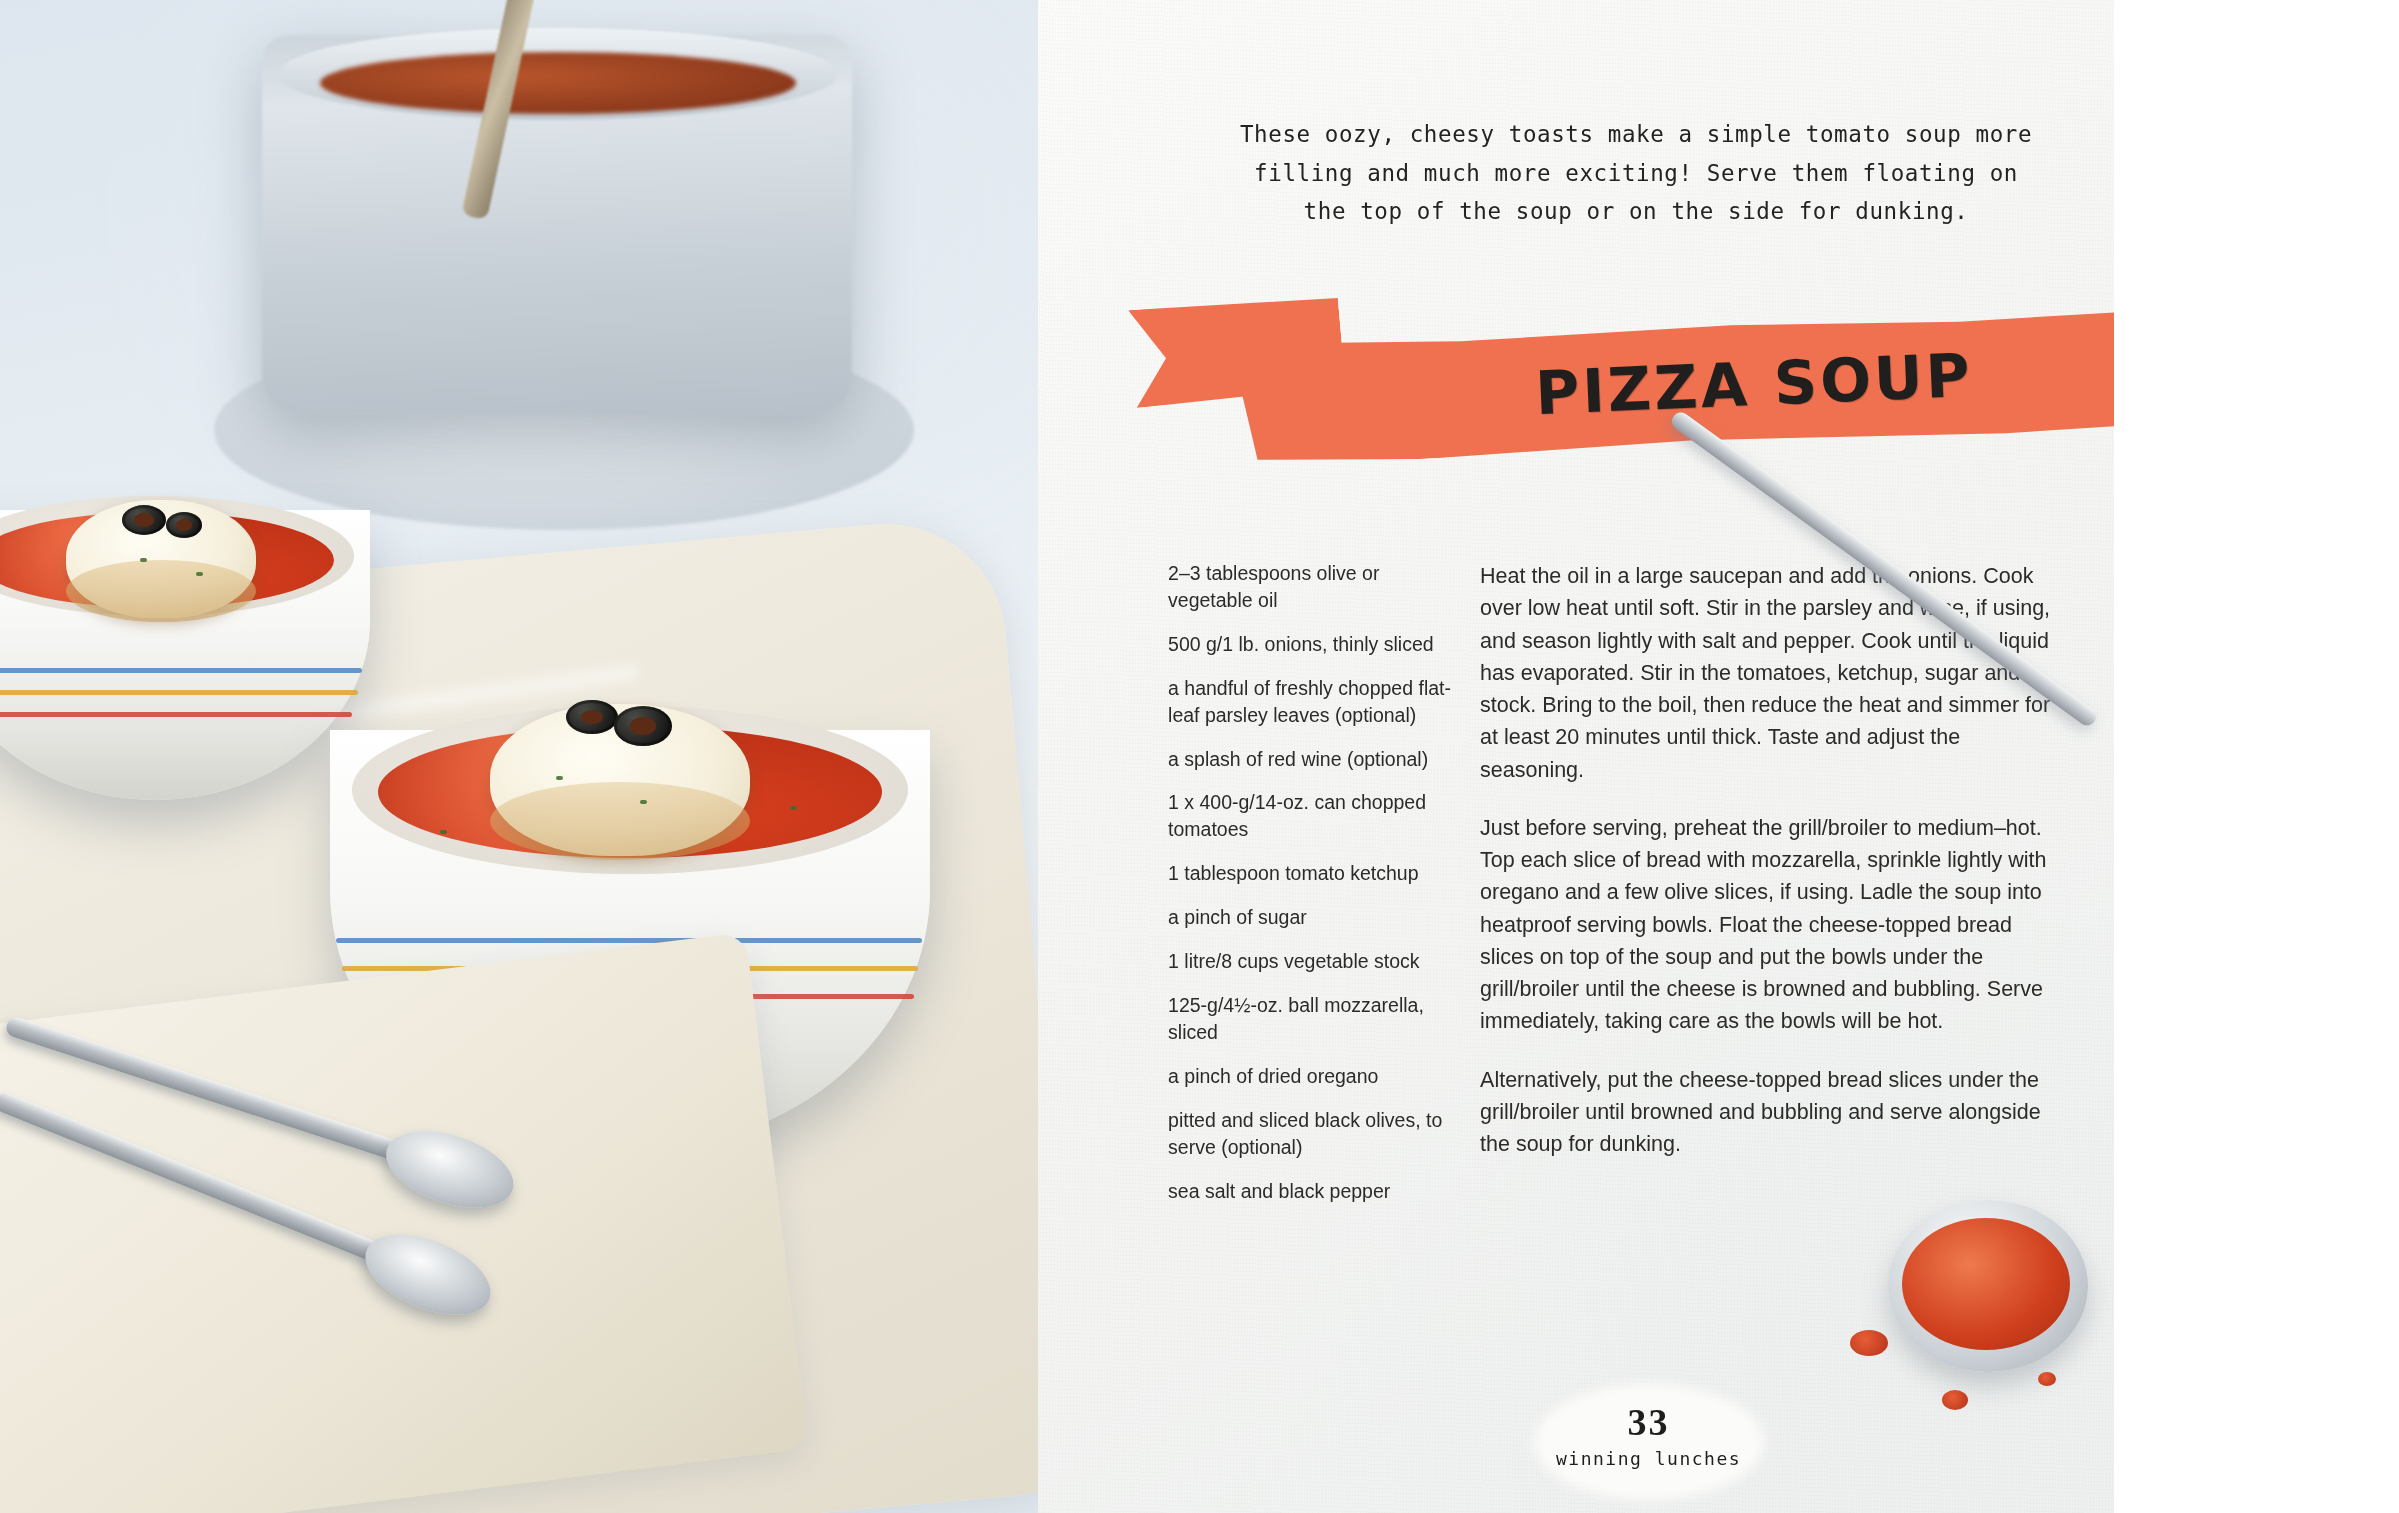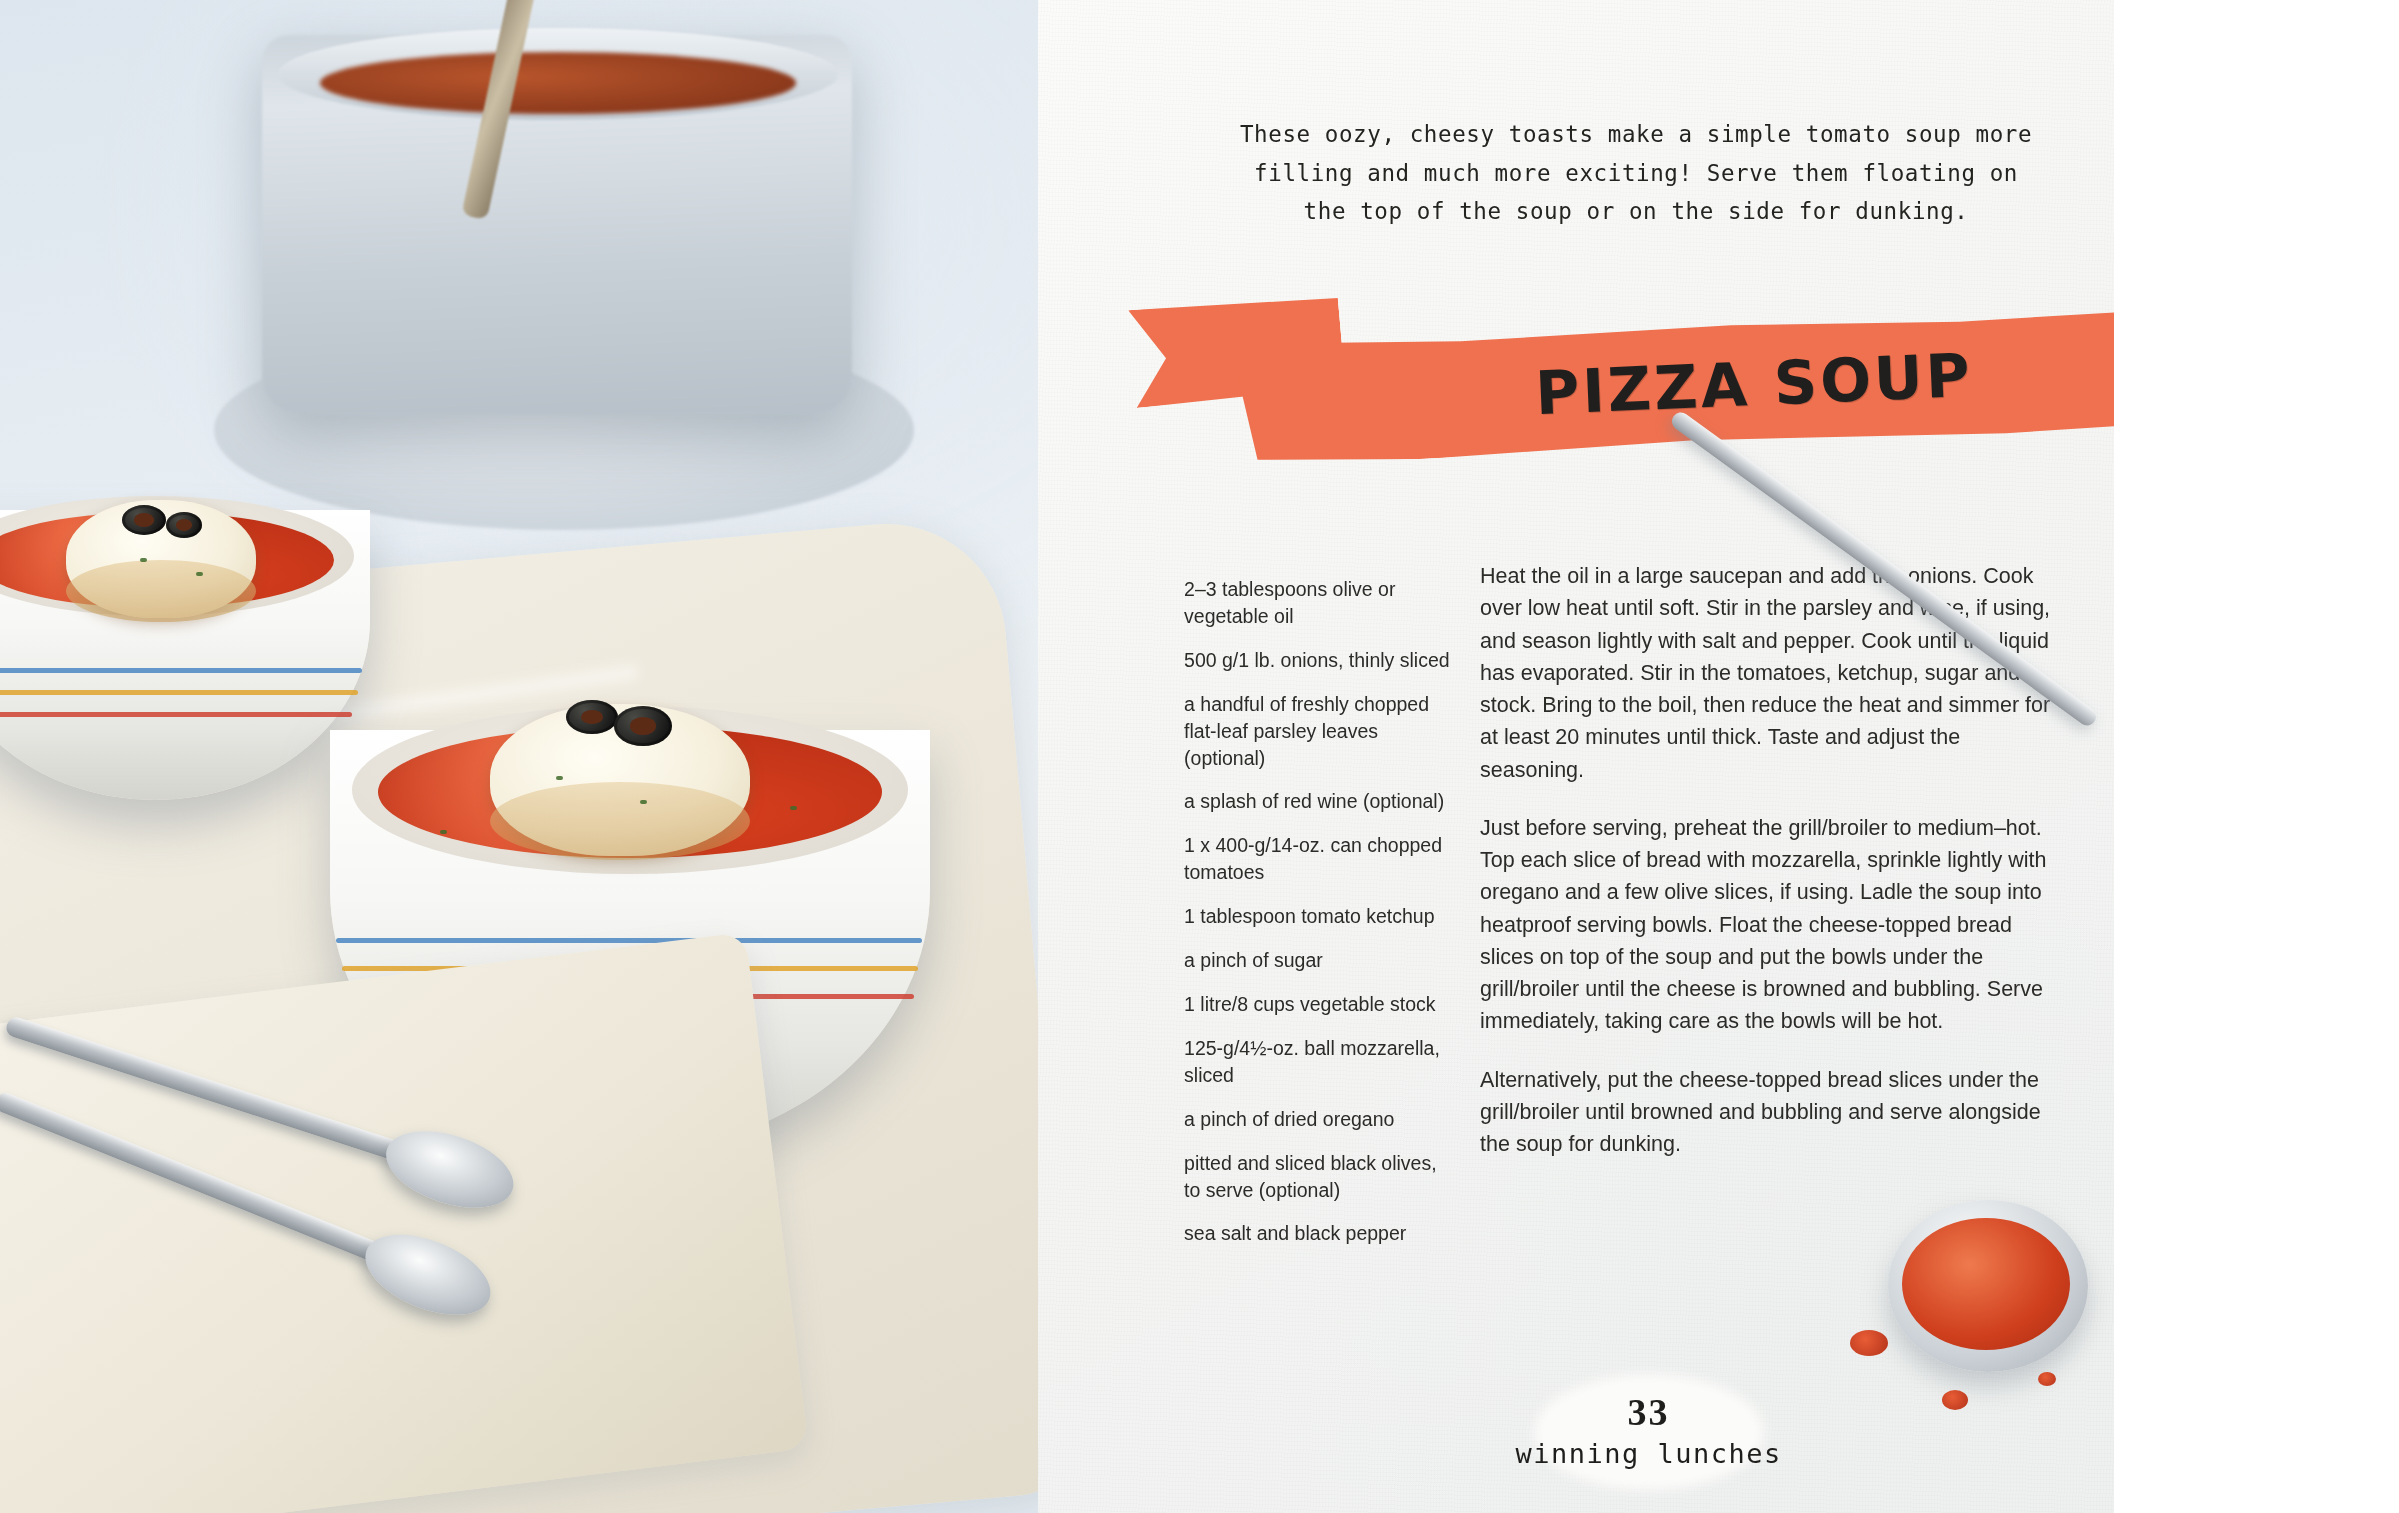--- a/index.html
+++ b/index.html
@@ -300,21 +300,21 @@
     width: 300px;
     font-size: 19.5px;
     line-height: 1.38;
     color: #2b2b28;
   }
   .ingredients li {
     margin-bottom: 17px;
     list-style: none;
   }
   .ingredients ul {
-    margin: 16px;
+    margin: 0;
     padding: 0;
   }
   .method {
     position: absolute;
     left: 1663px;
     top: 560px;
     width: 590px;
     font-size: 21.5px;
     line-height: 1.5;
     color: #2b2b28;
@@ -375,21 +375,21 @@
     font-family: Liberation Serif, serif;
     font-weight: 700;
     font-size: 38px;
     letter-spacing: 2px;
     color: #1e1e1c;
   }
   .footer-caption {
     position: relative;
     margin-top: 4px;
     font-family: "DejaVu Sans Mono", monospace;
-    font-size: 27px;
+    font-size: 18px;
     letter-spacing: 1.5px;
     color: #1e1e1c;
   }
 
   
   .ladle-handle {
     position: absolute;
     right: -30px;
     top: 560px;
     width: 520px;

